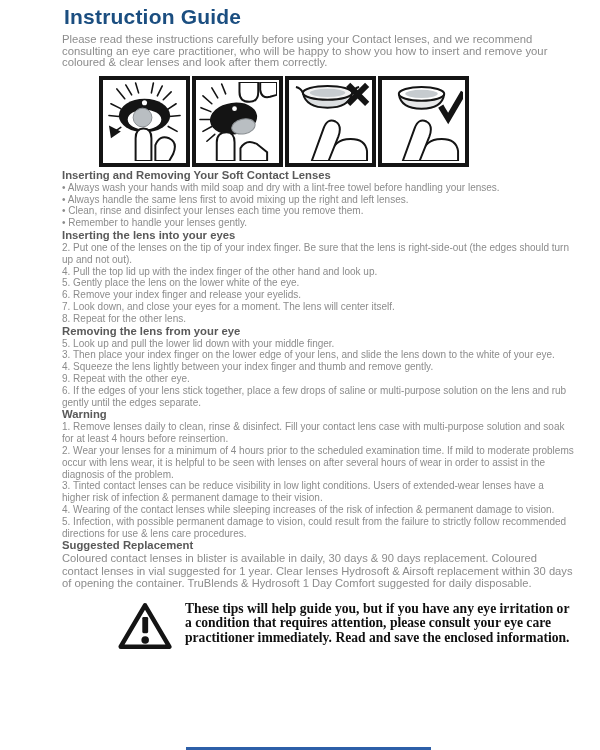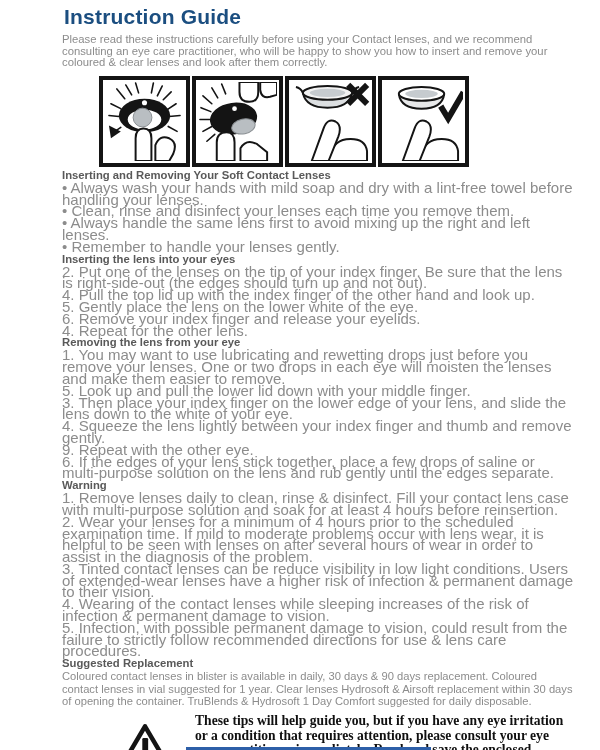--- a/index.html
+++ b/index.html
@@ -28,24 +28,24 @@
     width:91px;height:91px;box-sizing:border-box;
     border:4px solid #141414;background:#fff;padding:2px;
   }
   .figure svg{display:block;width:100%;height:100%;}
   .sec{}
   .sec-h{
     font-size:11.3px;font-weight:bold;
     color:var(--heading-gray,#595959);
     margin:0 0 1px 0;
   }
-  .li{font-size:15px;line-height:11.8px;}
+  .li{font-size:10px;line-height:11.8px;}
   .para{font-size:11.2px;line-height:12.6px;margin:0;}
   .footer{
-    display:flex;align-items:flex-end;gap:23px;
+    display:flex;align-items:center;gap:13px;
     margin:6px 0 0 56px;
   }
   .tri{flex:0 0 auto;margin-top:5px;}
   .notice{
     font-family:"Liberation Serif",serif;
     font-weight:bold;color:#101010;
     font-size:13.6px;line-height:14.6px;
     width:392px;margin:0;
   }
   .footer-underline{
@@ -138,41 +138,41 @@
         <polyline points="59,27 65,37 79,13" fill="none" stroke="#141414" stroke-width="6" stroke-linecap="square"></polyline>
       </svg>
     </div>
 
   </div>
 
   <div class="sec">
     <div class="sec-h">Inserting and Removing Your Soft Contact Lenses</div>
     <div>
         <div class="li">• Always wash your hands with mild soap and dry with a lint-free towel before handling your lenses.</div>
+        <div class="li">• Always handle the same lens first to avoid mixing up the right and left lenses.</div>
         <div class="li">• Clean, rinse and disinfect your lenses each time you remove them.</div>
-        <div class="li">• Always handle the same lens first to avoid mixing up the right and left lenses.</div>
         <div class="li">• Remember to handle your lenses gently.</div>
       </div>
   </div>
 
   <div class="sec">
     <div class="sec-h">Inserting the lens into your eyes</div>
     <div>
         <div class="li">2. Put one of the lenses on the tip of your index finger. Be sure that the lens is right-side-out (the edges should turn up and not out).</div>
         <div class="li">4. Pull the top lid up with the index finger of the other hand and look up.</div>
         <div class="li">5. Gently place the lens on the lower white of the eye.</div>
         <div class="li">6. Remove your index finger and release your eyelids.</div>
-        <div class="li">4. Repeat for the other lens.</div>
+        <div class="li">7. Look down, and close your eyes for a moment. The lens will center itself.</div>
+        <div class="li">8. Repeat for the other lens.</div>
       </div>
   </div>
 
   <div class="sec">
     <div class="sec-h">Removing the lens from your eye</div>
     <div>
-        <div class="li">1. You may want to use lubricating and rewetting drops just before you remove your lenses. One or two drops in each eye will moisten the lenses and make them easier to remove.</div>
         <div class="li">5. Look up and pull the lower lid down with your middle finger.</div>
         <div class="li">3. Then place your index finger on the lower edge of your lens, and slide the lens down to the white of your eye.</div>
         <div class="li">4. Squeeze the lens lightly between your index finger and thumb and remove gently.</div>
         <div class="li">9. Repeat with the other eye.</div>
         <div class="li">6. If the edges of your lens stick together, place a few drops of saline or multi-purpose solution on the lens and rub gently until the edges separate.</div>
       </div>
   </div>
 
   <div class="sec">
     <div class="sec-h">Warning</div>

